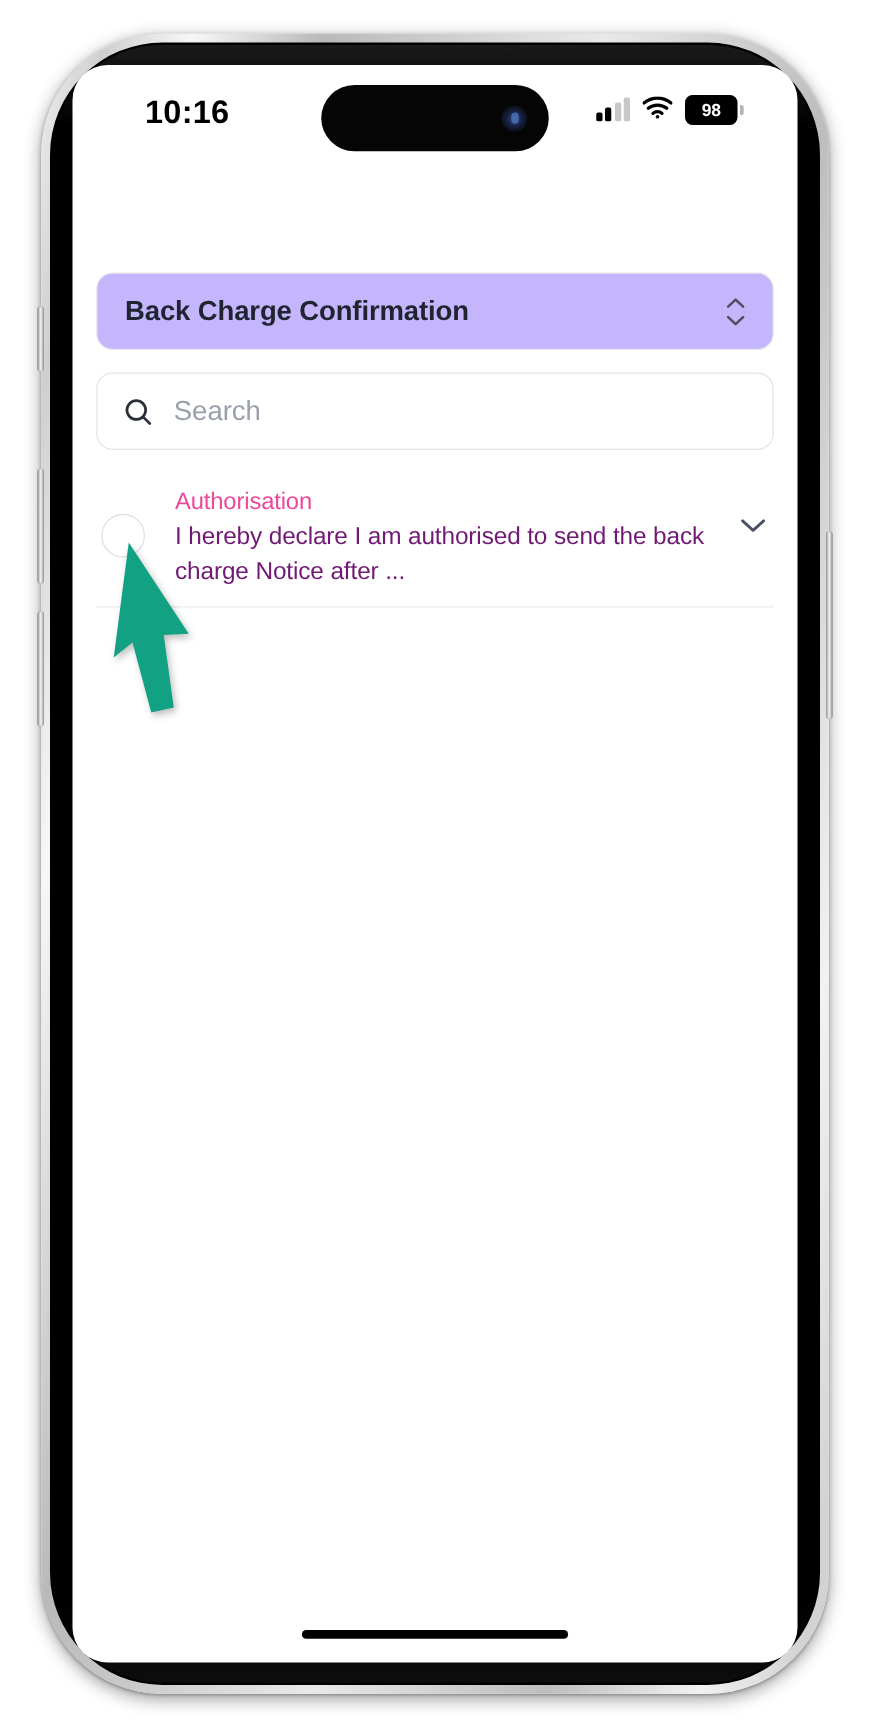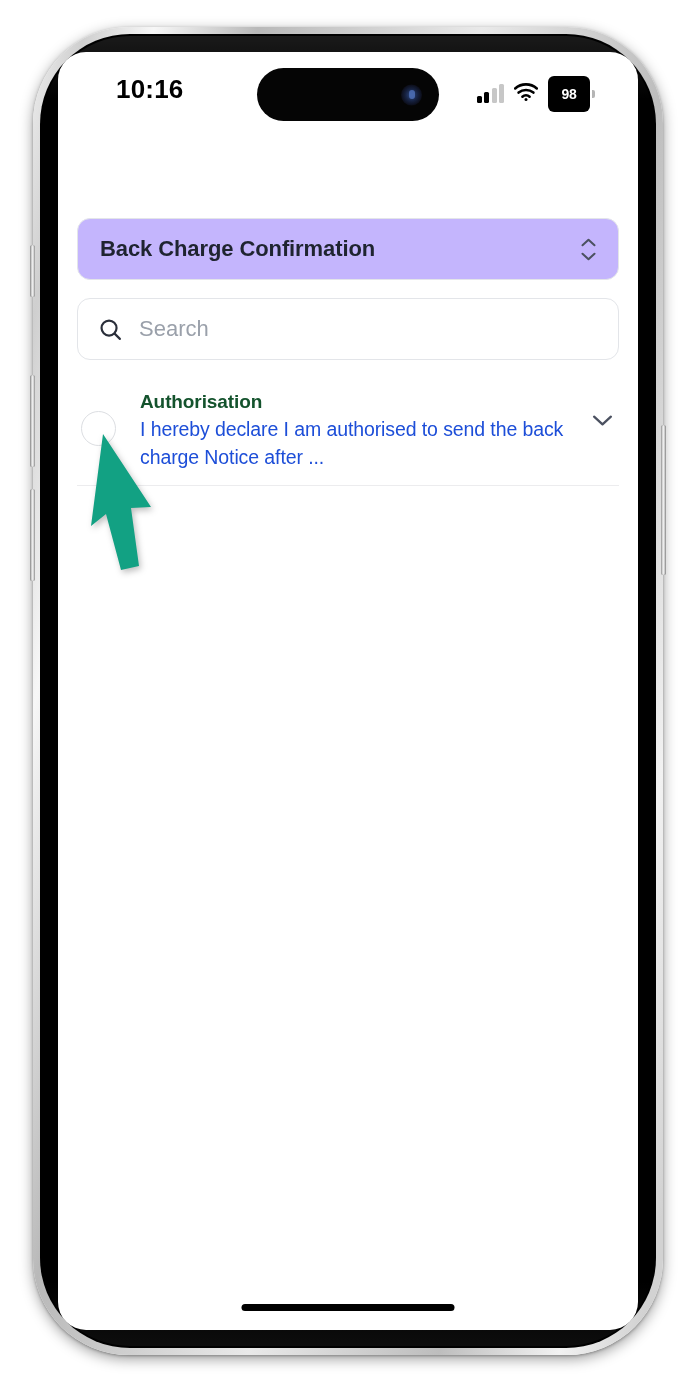--- a/index.html
+++ b/index.html
@@ -155,21 +155,21 @@
   }
   .sig-bars i:nth-child(1){ height: 7px; }
   .sig-bars i:nth-child(2){ height: 11px; }
   .sig-bars i:nth-child(3){ height: 15px; background:#c7c7c7; }
   .sig-bars i:nth-child(4){ height: 19px; background:#c7c7c7; }
 
   .wifi-ico { width: 24px; height: 18px; }
   .batt {
     position: relative;
     width: 42px;
-    height: 36px;
+    height: 24px;
     border-radius: 6px;
     background: #000;
     display: flex;
     align-items: center;
     justify-content: center;
   }
   .batt-num {
     color: #fff;
     font-size: 14px;
     font-weight: bold;
@@ -299,28 +299,28 @@
     margin-top: 23px;
     margin-left: 4px;
   }
   .row-text {
     margin-left: 24px;
     flex: 1;
     min-width: 0;
   }
   .row-title {
     font-size: 19px;
-    font-weight: bold;
-    color: #14532d;
+    font-weight: normal;
+    color: #ec4899;
     line-height: 27px;
     letter-spacing: -.1px;
   }
   .row-desc {
     font-size: 19.5px;
-    color: #1d4ed8;
+    color: #701a75;
     line-height: 28px;
     letter-spacing: -.1px;
   }
   .row-chevron {
     flex: none;
     width: 34px;
     display: flex;
     align-items: center;
     justify-content: center;
     margin-top: 26px;

